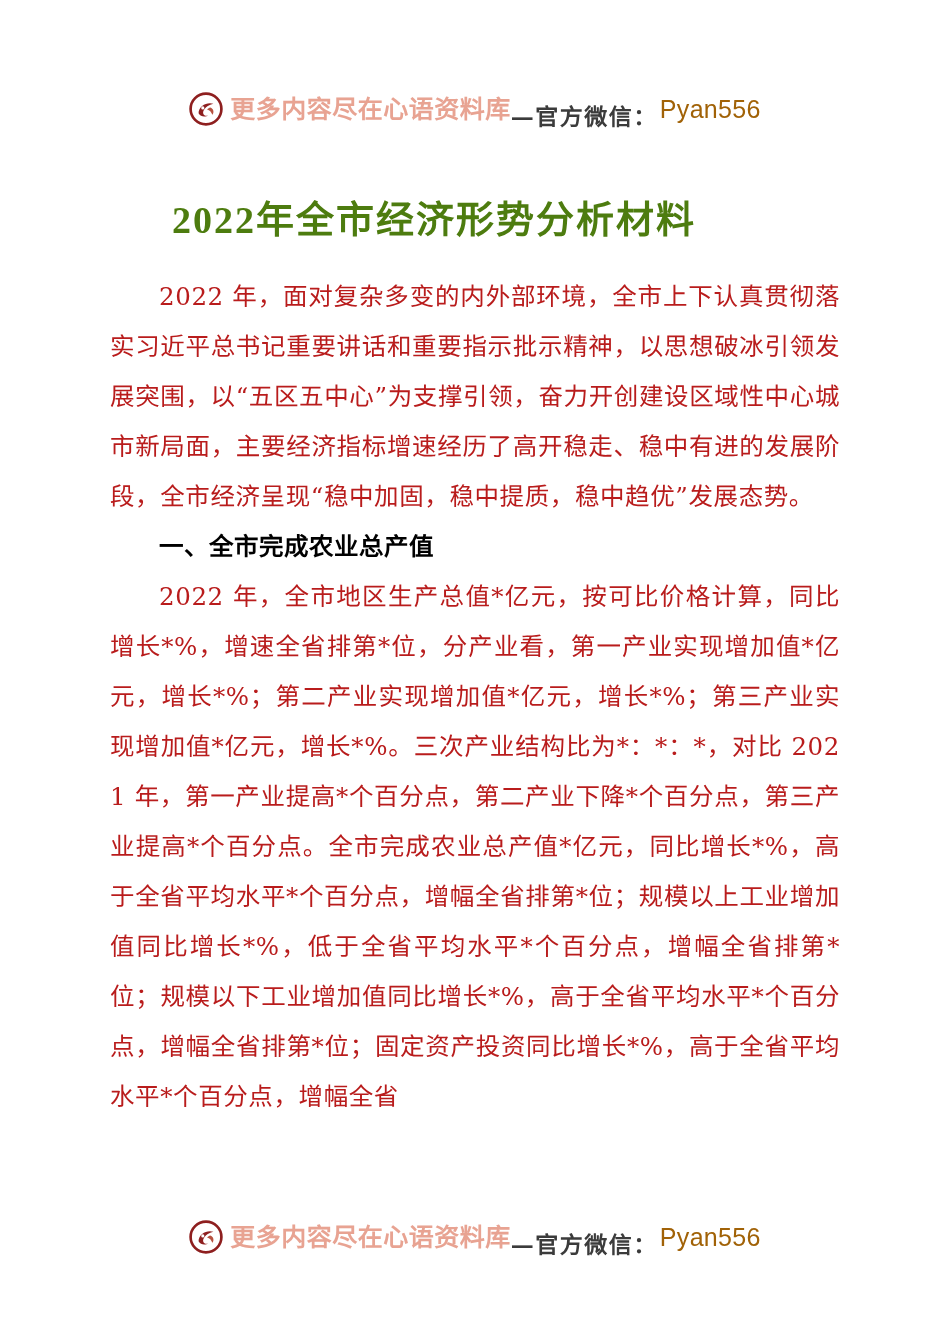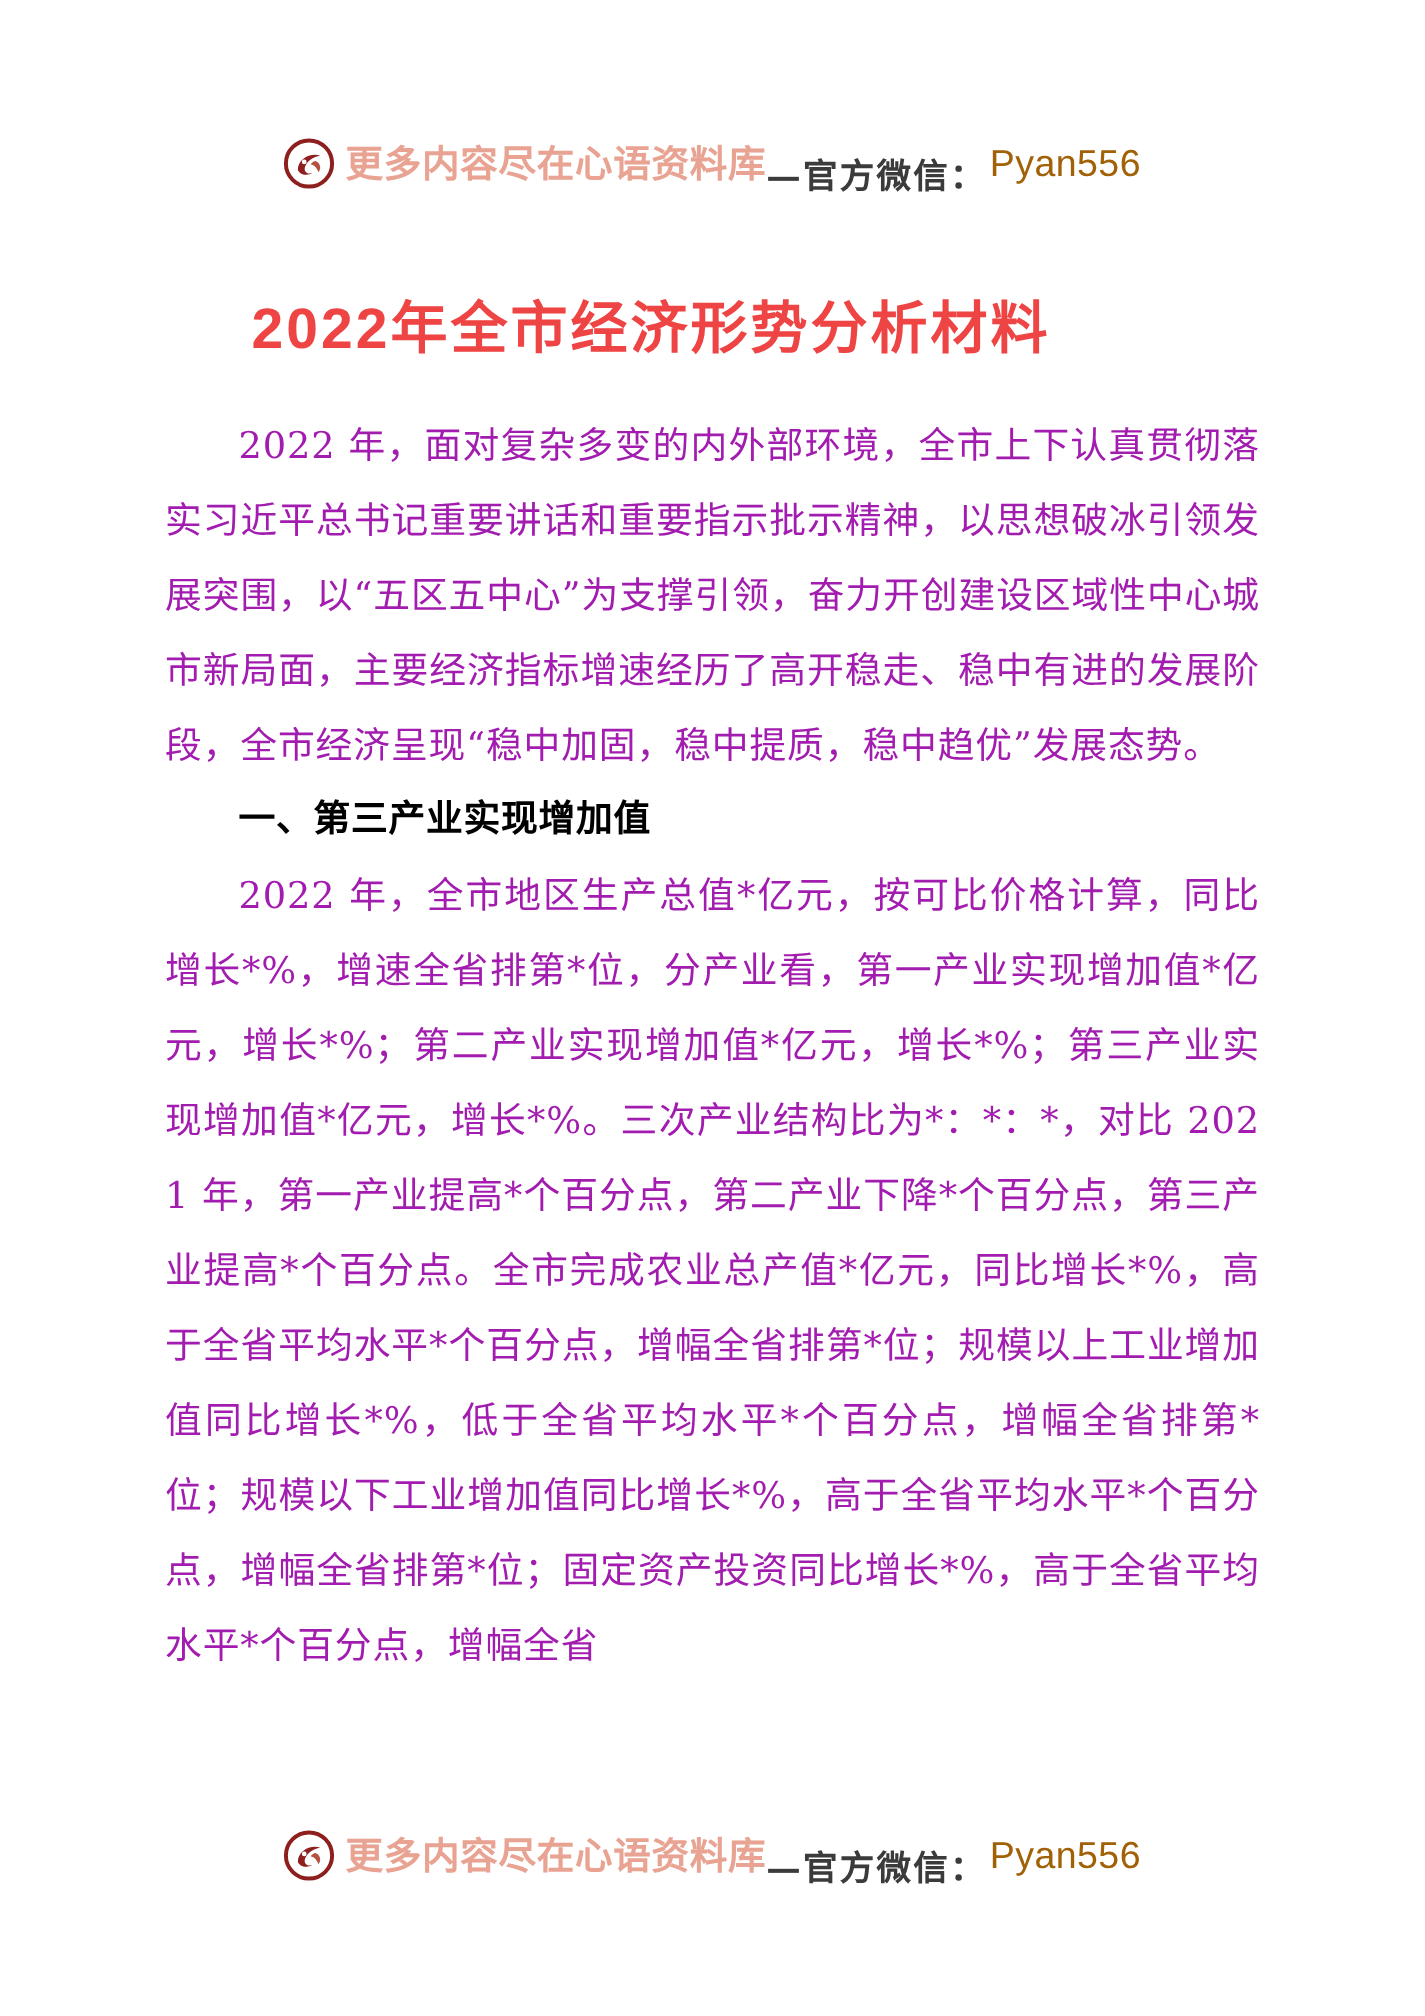--- a/index.html
+++ b/index.html
@@ -64,39 +64,39 @@
     padding-left: 2px;
   }
 
   
   .doc-title {
     position: absolute;
     left: 0;
     top: 172px;
     width: 868px;
     text-align: center;
-    font-family: Liberation Sans, sans-serif;
+    font-family: Liberation Serif, serif;
     font-size: 38px;
     font-weight: 700;
-    color: #ef4444;
+    color: #4d7c0f;
     letter-spacing: 2px;
     line-height: 1.25;
   }
 
   .content {
     position: absolute;
     left: 110px;
     top: 272px;
     width: 730px;
   }
 
   .para {
     font-family: "DejaVu Serif", "Liberation Serif", serif;
     font-size: 24.5px;
-    color: #a21caf;
+    color: #b91c1c;
     line-height: 50px;
     text-align: justify;
     text-justify: inter-ideograph;
     text-indent: 2em;
     margin: 0;
     letter-spacing: 0.6px;
     word-break: break-all;
   }
 
   .heading {
@@ -124,21 +124,21 @@
     </svg>
     <span class="wm-text wm-brand">更多内容尽在心语资料库</span>
     <span class="wm-mid">—官方微信：</span>
     <span class="wm-handle">Pyan556</span>
   </div>
 
   <h1 class="doc-title">2022年全市经济形势分析材料</h1>
 
   <div class="content">
     <p class="para">2022 年，面对复杂多变的内外部环境，全市上下认真贯彻落实习近平总书记重要讲话和重要指示批示精神，以思想破冰引领发展突围，以“五区五中心”为支撑引领，奋力开创建设区域性中心城市新局面，主要经济指标增速经历了高开稳走、稳中有进的发展阶段，全市经济呈现“稳中加固，稳中提质，稳中趋优”发展态势。</p>
-    <p class="heading">一、第三产业实现增加值</p>
+    <p class="heading">一、全市完成农业总产值</p>
     <p class="para">2022 年，全市地区生产总值*亿元，按可比价格计算，同比增长*%，增速全省排第*位，分产业看，第一产业实现增加值*亿元，增长*%；第二产业实现增加值*亿元，增长*%；第三产业实现增加值*亿元，增长*%。三次产业结构比为*：*：*，对比 2021 年，第一产业提高*个百分点，第二产业下降*个百分点，第三产业提高*个百分点。全市完成农业总产值*亿元，同比增长*%，高于全省平均水平*个百分点，增幅全省排第*位；规模以上工业增加值同比增长*%，低于全省平均水平*个百分点，增幅全省排第*位；规模以下工业增加值同比增长*%，高于全省平均水平*个百分点，增幅全省排第*位；固定资产投资同比增长*%，高于全省平均水平*个百分点，增幅全省</p>
   </div>
 
   <div class="watermark watermark-footer">
     <svg class="wm-logo" viewBox="0 0 64 64" aria-hidden="true">
       <circle cx="32" cy="32" r="29" fill="none" stroke="#8e1f1f" stroke-width="5"></circle>
       <path d="M18 40 C18 26, 34 18, 46 22 C38 24, 30 28, 27 36 C25 42, 30 46, 36 44 C32 47, 22 48, 18 40 Z" fill="#8e1f1f"></path>
       <path d="M40 29 C46 31, 48 38, 44 43 C42 38, 39 34, 34 33 C36 31, 38 29, 40 29 Z" fill="#b7513f"></path>
       <circle cx="26" cy="30" r="3" fill="#ffffff"></circle>
     </svg>

